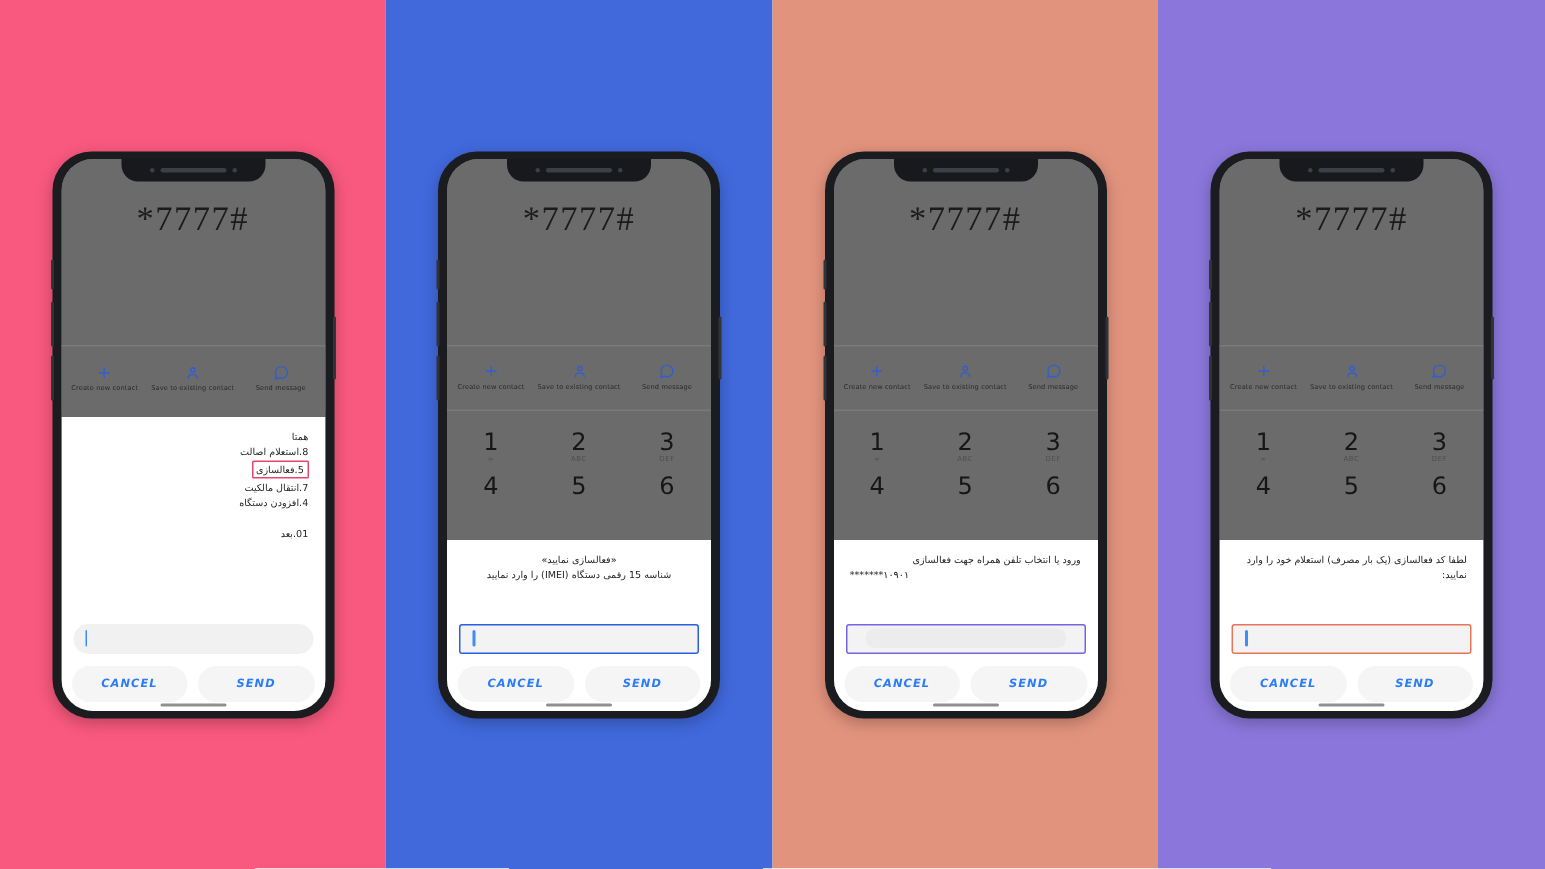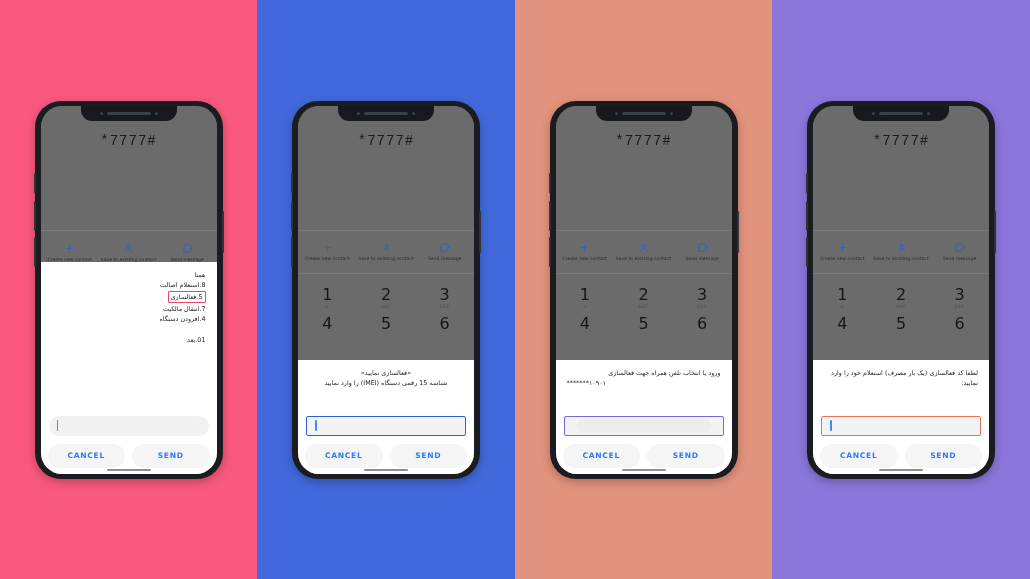--- a/index.html
+++ b/index.html
@@ -89,24 +89,24 @@
   .screen {
     position: absolute;
     inset: 0;
     background: #6b6b6b;
     display: flex;
     flex-direction: column;
   }
   .dial-number {
     margin-top: 27px;
     text-align: center;
-    font-size: 14px;
+    font-size: 23px;
     letter-spacing: 1px;
     color: #1b1b1b;
-    font-family: Liberation Mono, monospace;
+    font-family: Liberation Serif, serif;
   }
 
   .contact-actions {
     position: absolute;
     top: 124px; left: 0; right: 0;
     height: 44px;
     display: flex;
     align-items: center;
     border-top: 1px solid #7a7a7a;
     background: #6b6b6b;
@@ -157,21 +157,21 @@
   
   .dialog {
     position: absolute;
     left: 0; right: 0; bottom: 0;
     background: #ffffff;
     z-index: 5;
     display: flex;
     flex-direction: column;
     padding: 8px 7px 6px;
   }
-  .dialog.tall { top: 156px; }
+  .dialog.tall { top: 172px; }
   .dialog.short { height: 114px; }
 
   .msg-block {
     direction: rtl;
     text-align: right;
     font-size: 6.4px;
     line-height: 1.62;
     color: #1c1c1c;
     padding: 0 4px;
   }
@@ -214,20 +214,21 @@
     height: 13px;
     border-radius: 7px;
     background: #ececec;
   }
   .field-wrap { position: relative; }
 
   .dlg-buttons {
     display: flex;
     gap: 7px;
     margin-top: 8px;
+    font-style: italic;
   }
   .dlg-btn {
     flex: 1 1 0;
     height: 24px;
     background: #f5f5f5;
     border-radius: 13px;
     display: flex;
     align-items: center;
     justify-content: center;
     color: #2b7cf6;

